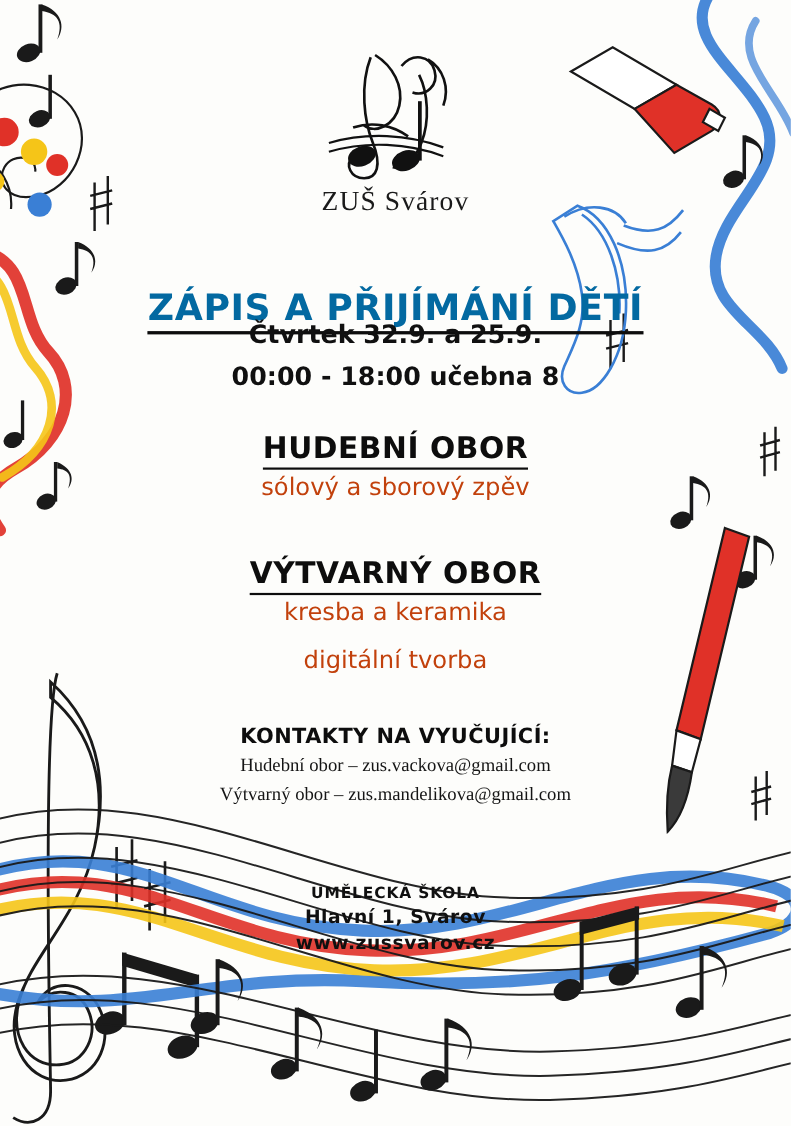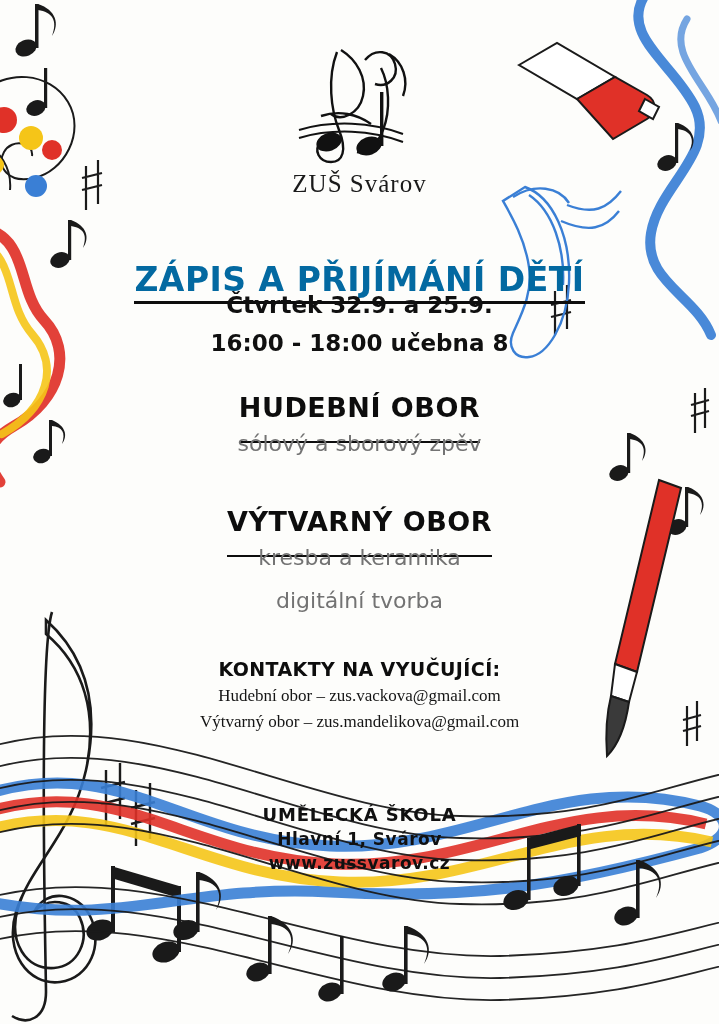--- a/index.html
+++ b/index.html
@@ -98,26 +98,26 @@
   }
   .section-title {
     font-family: "DejaVu Sans", sans-serif;
     font-weight: bold;
     font-size: 27px;
     letter-spacing: 0.5px;
     color: #0d0d0d;
   }
   .section-title span {
     border-bottom: 2.5px solid #0d0d0d;
-    padding-bottom: 18px;
+    padding-bottom: 2px;
   }
   .section-line {
     font-family: "DejaVu Sans", sans-serif;
     font-size: 22px;
-    color: #737373;
+    color: #c2410c;
     margin-top: 8px;
   }
   .section-line + .section-line { margin-top: 18px; }
 
   #section-music { top: 392px; }
   #section-art   { top: 506px; }
 
   .contacts {
     position: absolute;
     left: 0;
@@ -140,21 +140,21 @@
 
   .footer {
     position: absolute;
     left: 0;
     top: 800px;
     width: 719px;
   }
   .footer-line {
     font-family: "DejaVu Sans", sans-serif;
     font-weight: bold;
-    font-size: 18px;
+    font-size: 14px;
     letter-spacing: 0.8px;
     color: #101010;
     margin-top: 4px;
   }
   .footer-line.small {
     font-size: 17px;
     letter-spacing: 0.5px;
   }
 </style>
 </head>
@@ -334,21 +334,21 @@
         </g>
       </svg>
       <div class="logo-text">ZUŠ Svárov</div>
     </div>
 
     <h1 class="title-main">
       <span>ZÁPIS A PŘIJÍMÁNÍ DĚTÍ</span>
     </h1>
 
     <div class="date-line">Čtvrtek 32.9. a 25.9.</div>
-    <div class="time-line">16:00 - 18:00 učebna 8</div>
+    <div class="time-line">00:00 - 18:00 učebna 8</div>
 
     <div class="section" id="section-music">
       <div class="section-title">
         <span>HUDEBNÍ OBOR</span>
       </div>
       <div class="section-line">sólový a sborový zpěv</div>
     </div>
 
     <div class="section" id="section-art">
       <div class="section-title">

